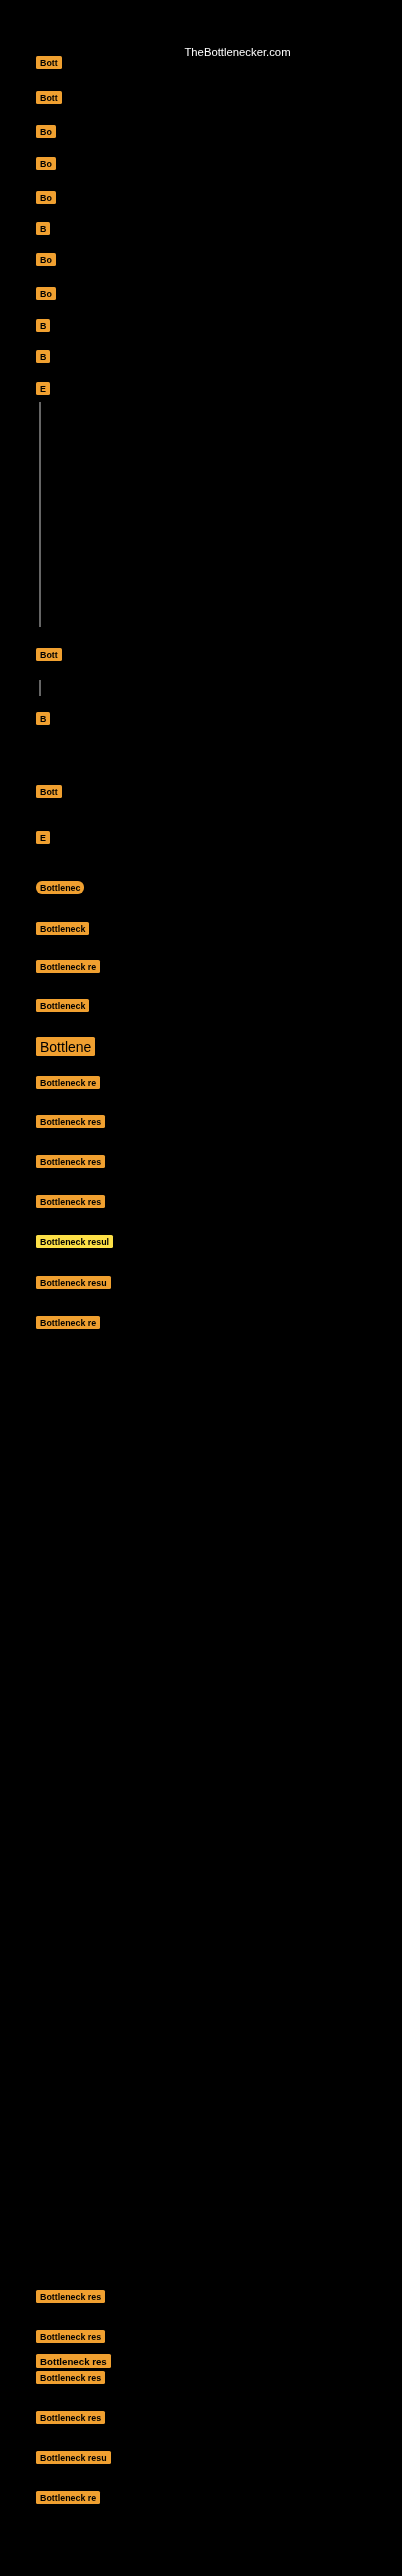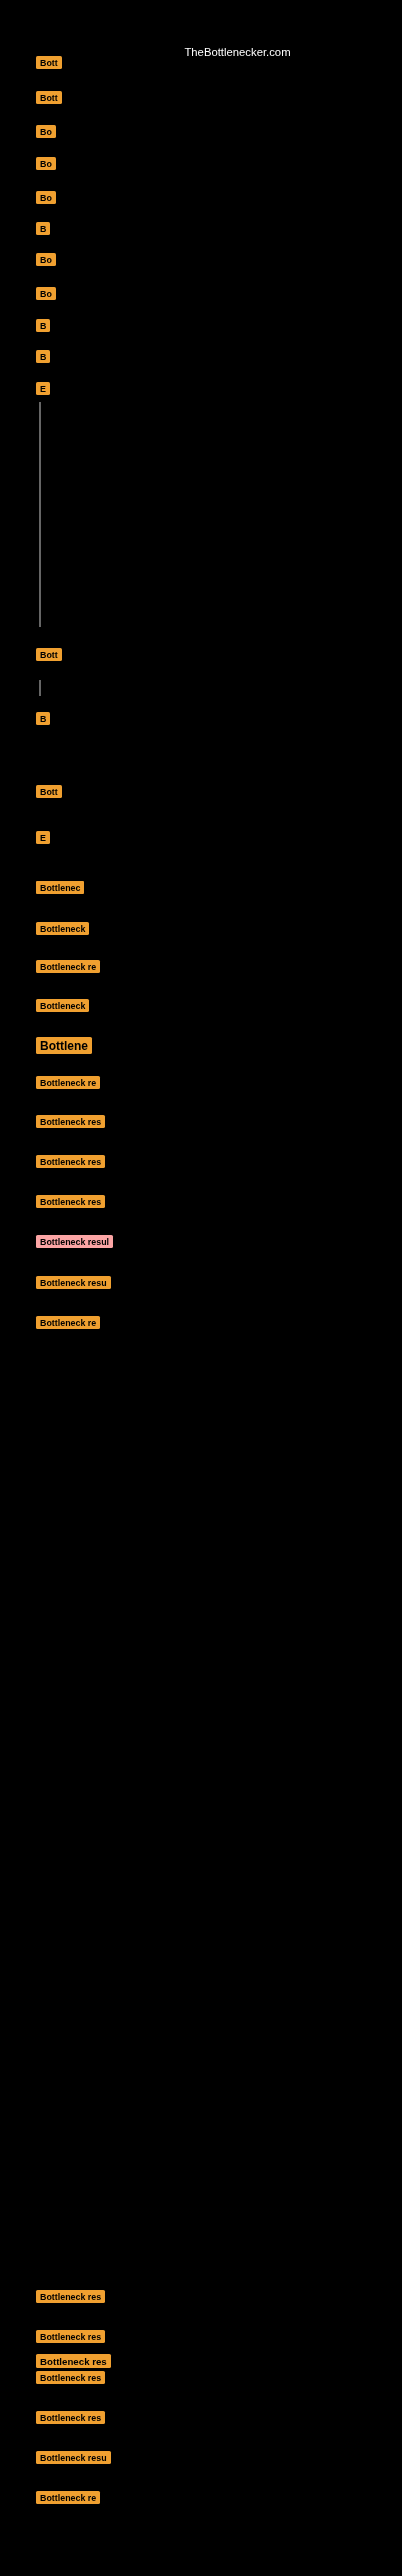--- a/index.html
+++ b/index.html
@@ -46,30 +46,30 @@
 
 <div style="position:absolute;top:366px;left:3.2px;width:1.6px;height:225px;background:#666;"></div>
 
 <div style="position:absolute;top:644px;left:3.2px;width:1.6px;height:16px;background:#666;"></div>
 
 <div style="position:absolute;top:612px;left:0;background:#f0a030;color:#000;font-size:8.9px;font-weight:bold;padding:1.6px 4px;border-radius:1.6px;">Bott</div>
 <div style="position:absolute;top:676px;left:0;background:#f0a030;color:#000;font-size:8.9px;font-weight:bold;padding:1.6px 4px;border-radius:1.6px;">B</div>
 <div style="position:absolute;top:749px;left:0;background:#f0a030;color:#000;font-size:8.9px;font-weight:bold;padding:1.6px 4px;border-radius:1.6px;">Bott</div>
 <div style="position:absolute;top:795px;left:0;background:#f0a030;color:#000;font-size:8.9px;font-weight:bold;padding:1.6px 4px;border-radius:1.6px;">E</div>
 
-<div style="position:absolute;top:845px;left:0;background:#f0a030;color:#000;font-size:8.9px;font-weight:bold;padding:1.6px 4px;border-radius:1px;">Bottlenec</div>
+<div style="position:absolute;top:845px;left:0;background:#f0a030;color:#000;font-size:8.9px;font-weight:bold;padding:1.6px 4px;border-radius:6px;">Bottlenec</div>
 <div style="position:absolute;top:886px;left:0;background:#f0a030;color:#000;font-size:8.9px;font-weight:bold;padding:1.6px 4px;border-radius:1.6px;">Bottleneck</div>
 <div style="position:absolute;top:924px;left:0;background:#f0a030;color:#000;font-size:8.9px;font-weight:bold;padding:1.6px 4px;border-radius:1.6px;">Bottleneck re</div>
 <div style="position:absolute;top:963px;left:0;background:#f0a030;color:#000;font-size:8.9px;font-weight:bold;padding:1.6px 4px;border-radius:1.6px;">Bottleneck</div>
-<div style="position:absolute;top:1001px;left:0;background:#f0a030;color:#000;font-size:12px;font-weight:bold;padding:1.6px 4px;border-radius:1.6px;">Bottlene</div>
+<div style="position:absolute;top:1001px;left:0;background:#f0a030;color:#000;font-size:14px;font-weight:normal;padding:1.6px 4px;border-radius:1.6px;">Bottlene</div>
 <div style="position:absolute;top:1040px;left:0;background:#f0a030;color:#000;font-size:8.9px;font-weight:bold;padding:1.6px 4px;border-radius:1.6px;">Bottleneck re</div>
 <div style="position:absolute;top:1079px;left:0;background:#f0a030;color:#000;font-size:8.9px;font-weight:bold;padding:1.6px 4px;border-radius:1.6px;">Bottleneck res</div>
 <div style="position:absolute;top:1119px;left:0;background:#f0a030;color:#000;font-size:8.9px;font-weight:bold;padding:1.6px 4px;border-radius:1.6px;">Bottleneck res</div>
 <div style="position:absolute;top:1159px;left:0;background:#f0a030;color:#000;font-size:8.9px;font-weight:bold;padding:1.6px 4px;border-radius:1.6px;">Bottleneck res</div>
-<div style="position:absolute;top:1199px;left:0;background:#fca5a5;color:#000;font-size:8.9px;font-weight:bold;padding:1.6px 4px;border-radius:1.6px;">Bottleneck resul</div>
+<div style="position:absolute;top:1199px;left:0;background:#fde047;color:#000;font-size:8.9px;font-weight:bold;padding:1.6px 4px;border-radius:1.6px;">Bottleneck resul</div>
 <div style="position:absolute;top:1240px;left:0;background:#f0a030;color:#000;font-size:8.9px;font-weight:bold;padding:1.6px 4px;border-radius:1.6px;">Bottleneck resu</div>
 <div style="position:absolute;top:1280px;left:0;background:#f0a030;color:#000;font-size:8.9px;font-weight:bold;padding:1.6px 4px;border-radius:1.6px;">Bottleneck re</div>
 
 <div style="position:absolute;top:2254px;left:0;background:#f0a030;color:#000;font-size:8.9px;font-weight:bold;padding:1.6px 4px;border-radius:1.6px;">Bottleneck res</div>
 <div style="position:absolute;top:2294px;left:0;background:#f0a030;color:#000;font-size:8.9px;font-weight:bold;padding:1.6px 4px;border-radius:1.6px;">Bottleneck res</div>
 <div style="position:absolute;top:2335px;left:0;background:#f0a030;color:#000;font-size:8.9px;font-weight:bold;padding:1.6px 4px;border-radius:1.6px;">Bottleneck res</div>
 <div style="position:absolute;top:2375px;left:0;background:#f0a030;color:#000;font-size:8.9px;font-weight:bold;padding:1.6px 4px;border-radius:1.6px;">Bottleneck res</div>
 <div style="position:absolute;top:2415px;left:0;background:#f0a030;color:#000;font-size:8.9px;font-weight:bold;padding:1.6px 4px;border-radius:1.6px;">Bottleneck resu</div>
 <div style="position:absolute;top:2455px;left:0;background:#f0a030;color:#000;font-size:8.9px;font-weight:bold;padding:1.6px 4px;border-radius:1.6px;">Bottleneck re</div>
 

